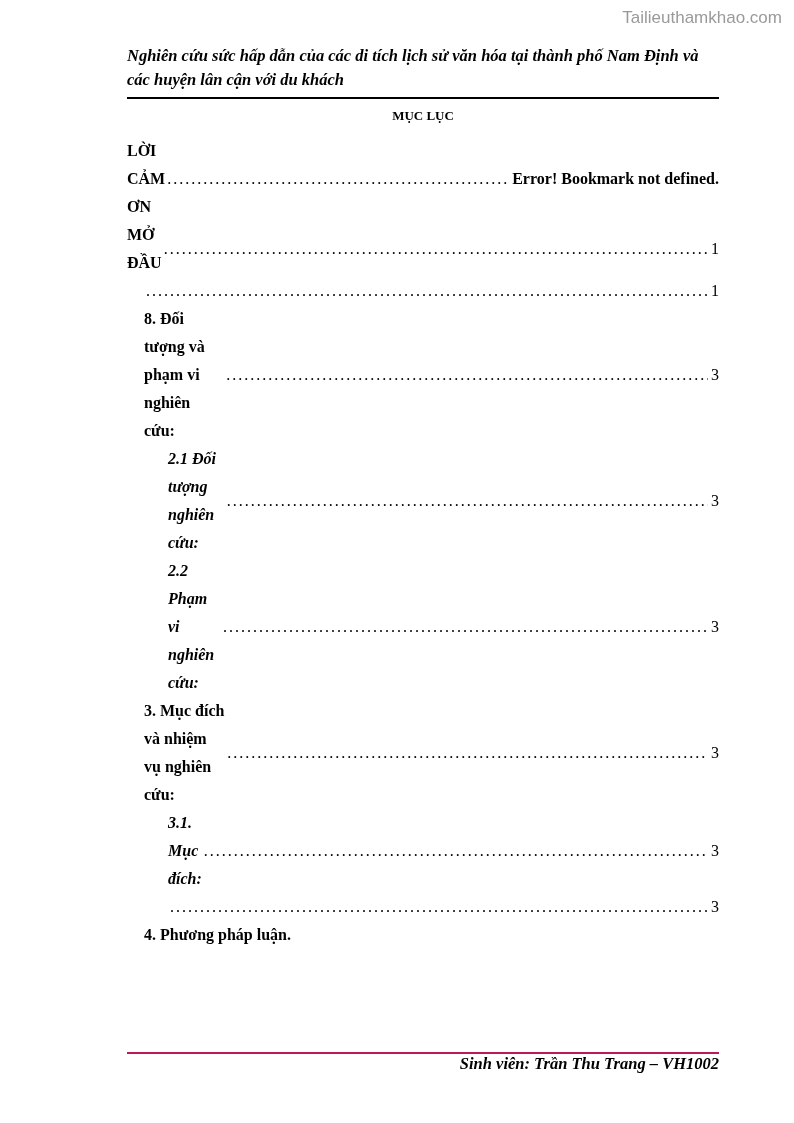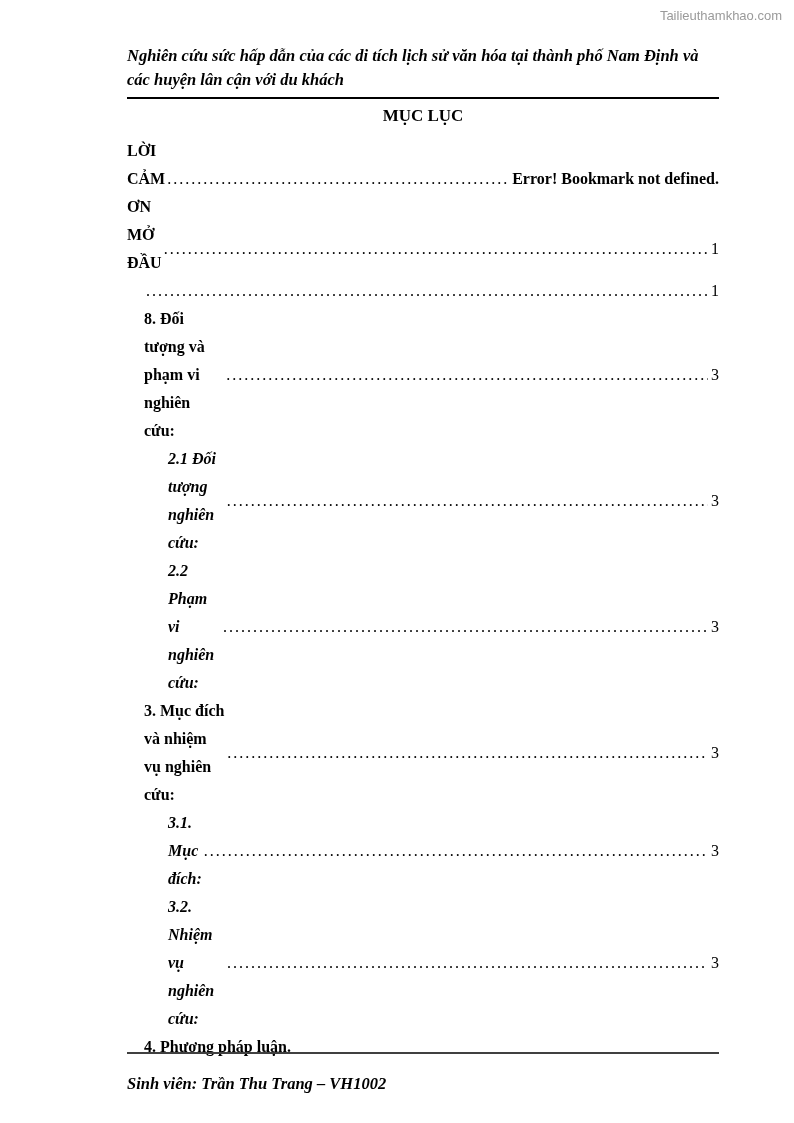--- a/index.html
+++ b/index.html
@@ -7,21 +7,21 @@
     width: 794px; height: 1123px;
     background: #ffffff;
     font-family: "Liberation Serif", "DejaVu Serif", serif;
     color: #000000;
   }
   body { position: relative; overflow: hidden; }
 
   .watermark {
     position: absolute; top: 8px; right: 12px;
     font-family: "Liberation Sans", sans-serif;
-    font-size: 13px; color: #9a9a9a;
+    font-size: 17px; color: #9a9a9a;
   }
 
   .page-content {
     position: absolute; left: 127px; top: 0;
     width: 592px;
   }
 
   .doc-header {
     margin-top: 44px;
     text-align: left;
@@ -30,21 +30,21 @@
   }
 
   .header-rule {
     margin-top: 5px;
     border-top: 2px solid #000000;
   }
 
   .toc-title {
     text-align: center;
     font-weight: bold;
-    font-size: 17px; line-height: 26px;
+    font-size: 13px; line-height: 26px;
     margin-top: 4px;
   }
 
   .toc { margin-top: 8px; }
 
   .toc-entry {
     display: flex;
     align-items: center;
     font-weight: bold;
     font-size: 16px;
@@ -75,22 +75,23 @@
   .toc-entry.page-bold .page-num { font-weight: bold; }
 
   .indent-0 { padding-left: 0; }
   .indent-1 { padding-left: 17px; }
   .indent-2 { padding-left: 41px; }
 
   .footer {
     position: absolute;
     left: 127px; top: 1052px;
     width: 592px;
-    border-top: 2px solid #404040;
-    padding-top: 20px;
+    border-top: 2px solid #be185d;
+    padding-top: 0;
+    text-align: right;
   }
   .footer-text {
     font-weight: bold; font-style: italic;
     font-size: 16.5px;
   }
 </style>
 </head>
 <body>
 
 <div class="watermark">Tailieuthamkhao.com</div>
@@ -137,21 +138,20 @@
     <span class="entry-text">3. Mục đích và nhiệm vụ nghiên cứu:</span>
     <span class="leader"></span>
     <span class="page-num">3</span>
   </div>
       <div class="toc-entry indent-2 italic">
     <span class="entry-text">3.1. Mục đích:</span>
     <span class="leader"></span>
     <span class="page-num">3</span>
   </div>
       <div class="toc-entry indent-2 italic">
-    <span class="entry-text">3.2. Nhiệm vụ nghiên cứu:</span>
     <span class="leader"></span>
     <span class="page-num">3</span>
   </div>
       <div class="toc-entry indent-1">
     <span class="entry-text">4. Phương pháp luận.</span>
 
   </div>
     </div>
 
 </div>

